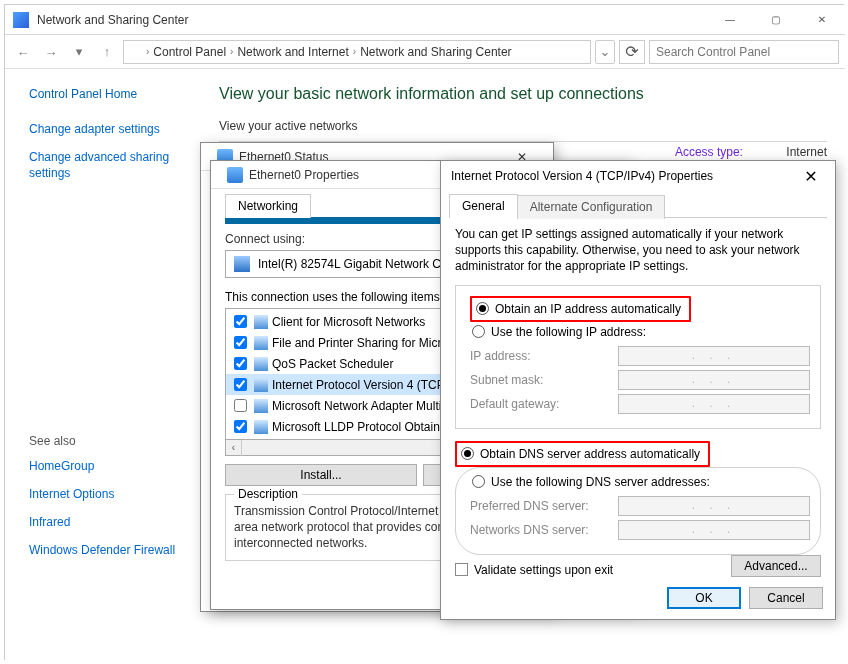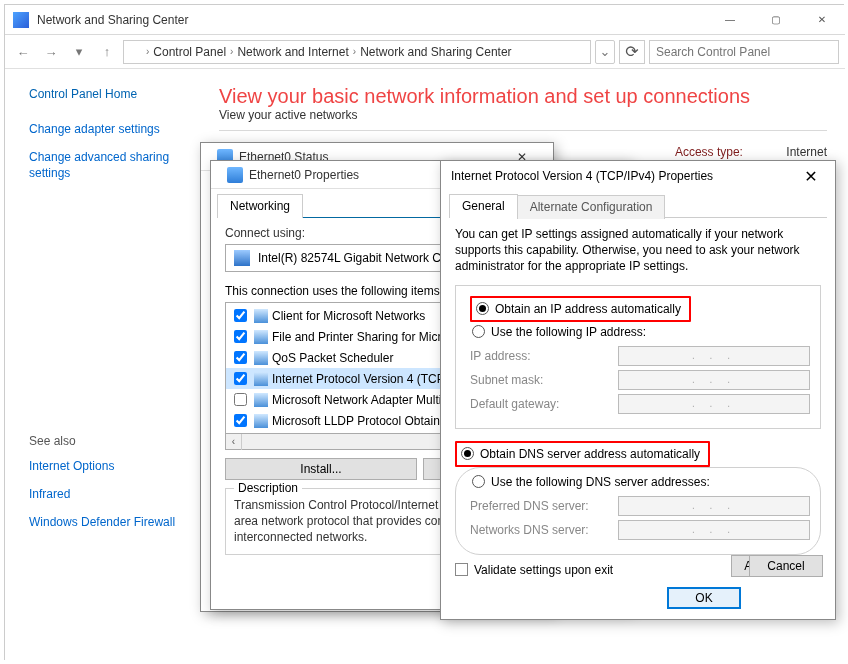--- a/index.html
+++ b/index.html
@@ -22,39 +22,39 @@
   .search-box { width:190px; height:24px; border:1px solid #ccc; padding:0 6px; font-size:12px; color:#888;}
 
   .body-row { display:flex; height: calc(100% - 64px); }
   .sidebar { width:208px; padding:18px 10px 10px 24px; font-size:12px; }
   .sidebar .cph { color:#0063b1; margin-bottom:20px; }
   .sidebar .link { color:#0066cc; margin-bottom:12px; line-height:1.35; cursor:pointer; }
   .sidebar .sep { height:240px; }
   .sidebar .see-also-hdr { color:#555; margin-bottom:10px; }
 
   .main-pane { flex:1; padding:16px 18px 0 6px; font-size:12px; position:relative; }
-  .main-pane .headline { color:#ef4444; font-size:20px; }
+  .main-pane .headline { color:#14532d; font-size:16px; margin-bottom:16px; }
   .main-pane .subsec { color:#333; font-size:12px; margin-bottom:8px;}
   .main-pane .divider-line { border-top:1px solid #d9d9d9; height:1px; margin-top:4px;}
   .main-pane .access-row { position:absolute; right:18px; top:76px; font-size:12px;}
-  .main-pane .access-row .label{ color:#7f1d1d; margin-right:40px;margin-left:8px;}
+  .main-pane .access-row .label{ color:#6d28d9; margin-right:40px;margin-left:8px;}
   .main-pane .access-row .val{ color:#333;}
 
   
   .dlg { position:absolute; background:#fff; border:1px solid #888; box-shadow:3px 3px 12px rgba(0,0,0,0.25); font-size:12px;}
   .dlg-hdr { height:28px; display:flex; align-items:center; padding:0 16px; background:#fff; border-bottom:1px solid #e0e0e0;}
   .dlg-hdr .dicon { width:16px; height:16px; margin-right:6px; background: linear-gradient(#6fb7ff,#2f7ed8); border-radius:2px; display:inline-block;}
   .dlg-hdr .dtitle { flex:1; font-size:12px; color:#333;}
   .dlg-hdr .xbtn { width:30px; height:22px; display:flex;align-items:center;justify-content:center; color:#333; font-size:12px;}
 
   .status-dlg { left:200px; top:142px; width:354px; height:470px; }
 
   
   .prop-dlg { left:210px; top:160px; width:420px; height:450px; }
-  .prop-dlg .tabstrip { display:flex; border-bottom:1px solid #0369a1; margin:4px 6px 0 6px;}
+  .prop-dlg .tabstrip { display:flex; border-bottom:7px solid #0369a1; margin:4px 6px 0 14px;}
   .tab { padding:4px 12px 5px; border:1px solid #ccc; border-bottom:none; background:#fff; font-size:12px; margin-right:-1px; position:relative; top:1px;}
   .tab.inactive { background:#f2f2f2; color:#555; top:2px;}
   .prop-body { padding:8px 14px; }
   .prop-body .lbl { color:#333; }
   .adapter-box { border:1px solid #aaa; padding:5px 8px; display:flex; align-items:center; gap:8px; margin:4px 0 12px;}
   .neticon { width:16px; height:16px; background:linear-gradient(#9ccaff,#2d72c8);}
   .items-label { margin-bottom:4px;}
   .items-list { border:1px solid #aaa; height:132px; overflow:auto; padding:2px 0; background:#fff;}
   .item-row { display:flex; align-items:center; gap:4px; padding:1px 4px; font-size:12px; white-space:nowrap;}
   .item-row .cb { width:13px; height:13px;}
@@ -85,21 +85,21 @@
   .highlight { border:2.5px solid #ff0000; padding:1px 6px 1px 2px; display:inline-flex; border-radius:1px;}
   .field-grid { border:1px solid #d0d0d0; padding:10px 10px 10px 14px; margin:2px 0 8px; position:relative;}
   .field-row { display:flex; align-items:center; margin:4px 0; gap:8px;}
   .field-row .flabel { width:140px; color:#888;}
   .ipinput { flex:1; height:20px; border:1px solid #bbb; background:#f4f4f4; display:flex; align-items:center; justify-content:center; color:#aaa; letter-spacing:6px; font-size:10px;}
   .validate-row { display:flex; align-items:center; gap:6px; margin:8px 0 0 0;}
   .sq { width:13px;height:13px;border:1px solid #888;background:#fff;}
   .adv-btn-row { position:absolute; right:14px; bottom:42px;}
   .ipv4-dlg .okcancel { position:absolute; right:12px; bottom:10px; display:flex; gap:8px;}
   .ipv4-dlg .okcancel .stdbtn{ width:74px; justify-content:center;}
-  .ipv4-dlg .okcancel .stdbtn.primary{ border:2px solid #0078d7; background:#e5f1fb;margin-top:32px;}
+  .ipv4-dlg .okcancel .stdbtn.primary{ border:2px solid #0078d7; background:#e5f1fb;}
 </style>
 </head>
 <body>
 
 <div class="outer-frame">
 <div class="main-window">
 
   <div class="titlebar">
     <span class="app-icon"></span>
     <span class="title">Network and Sharing Center</span>
@@ -129,20 +129,21 @@
     <input class="search-box" placeholder="Search Control Panel" style="">
   </div>
 
   <div class="body-row">
     <div class="sidebar">
       <div class="cph">Control Panel Home</div>
       <div class="link">Change adapter settings</div>
       <div class="link">Change advanced sharing settings</div>
       <div class="sep"></div>
       <div class="see-also-hdr">See also</div>
+      <div class="link">HomeGroup</div>
       <div class="link">Internet Options</div>
       <div class="link">Infrared</div>
       <div class="link">Windows Defender Firewall</div>
     </div>
     <div class="main-pane">
       <div class="headline">View your basic network information and set up connections</div>
       <div class="subsec">View your active networks</div>
       <div class="divider-line"></div>
       <div class="access-row">
         <span class="label">Access type:</span>

